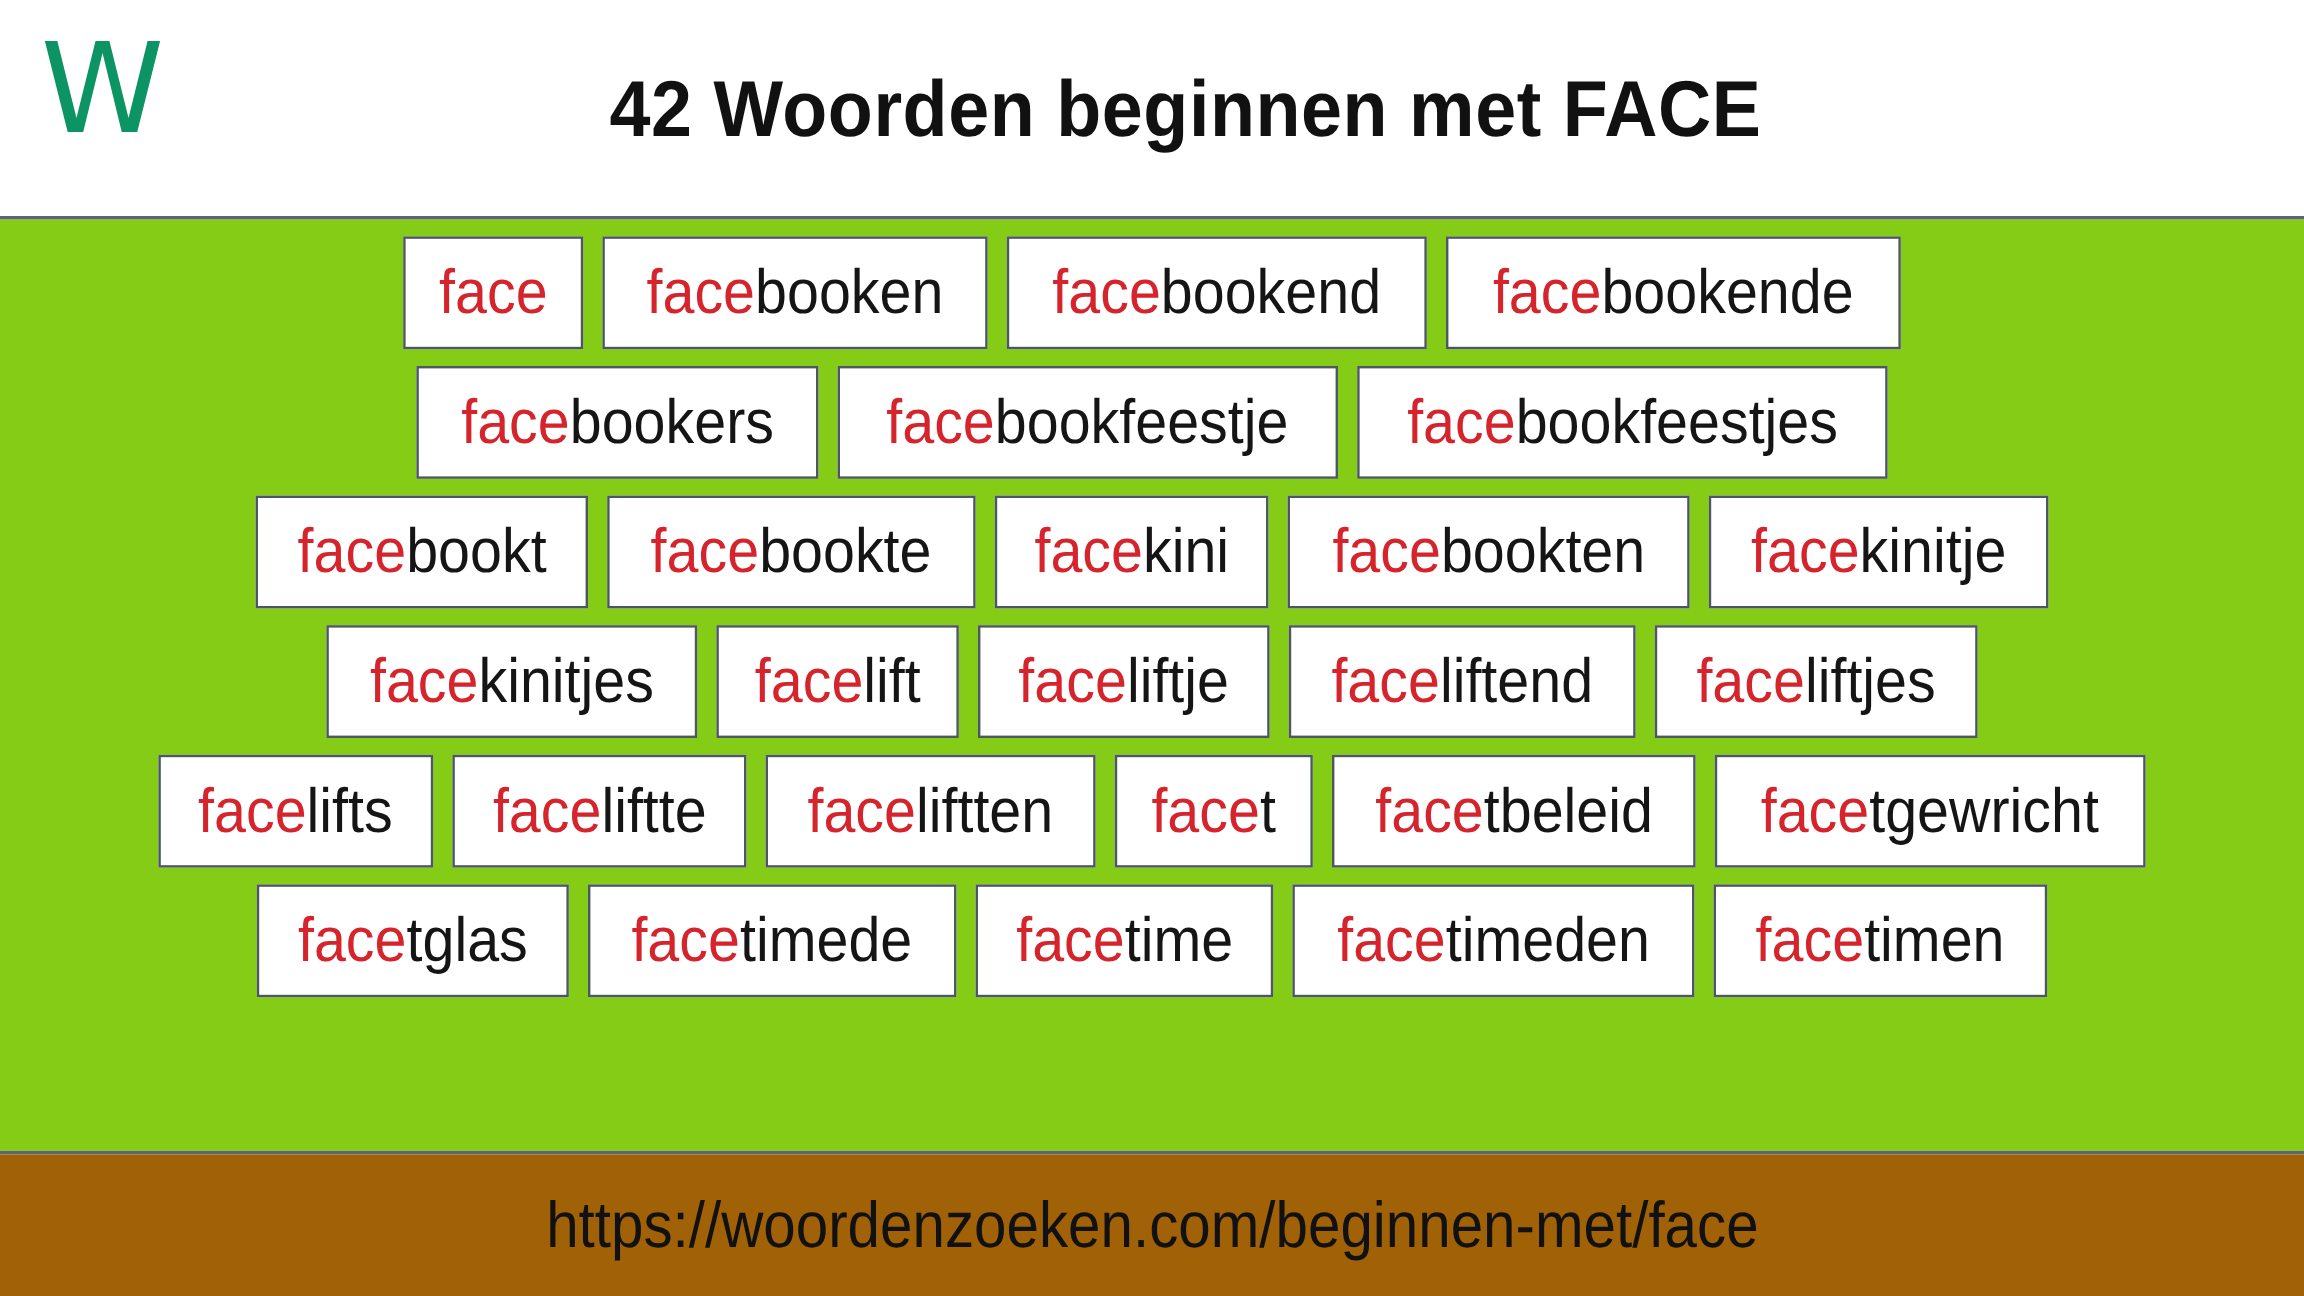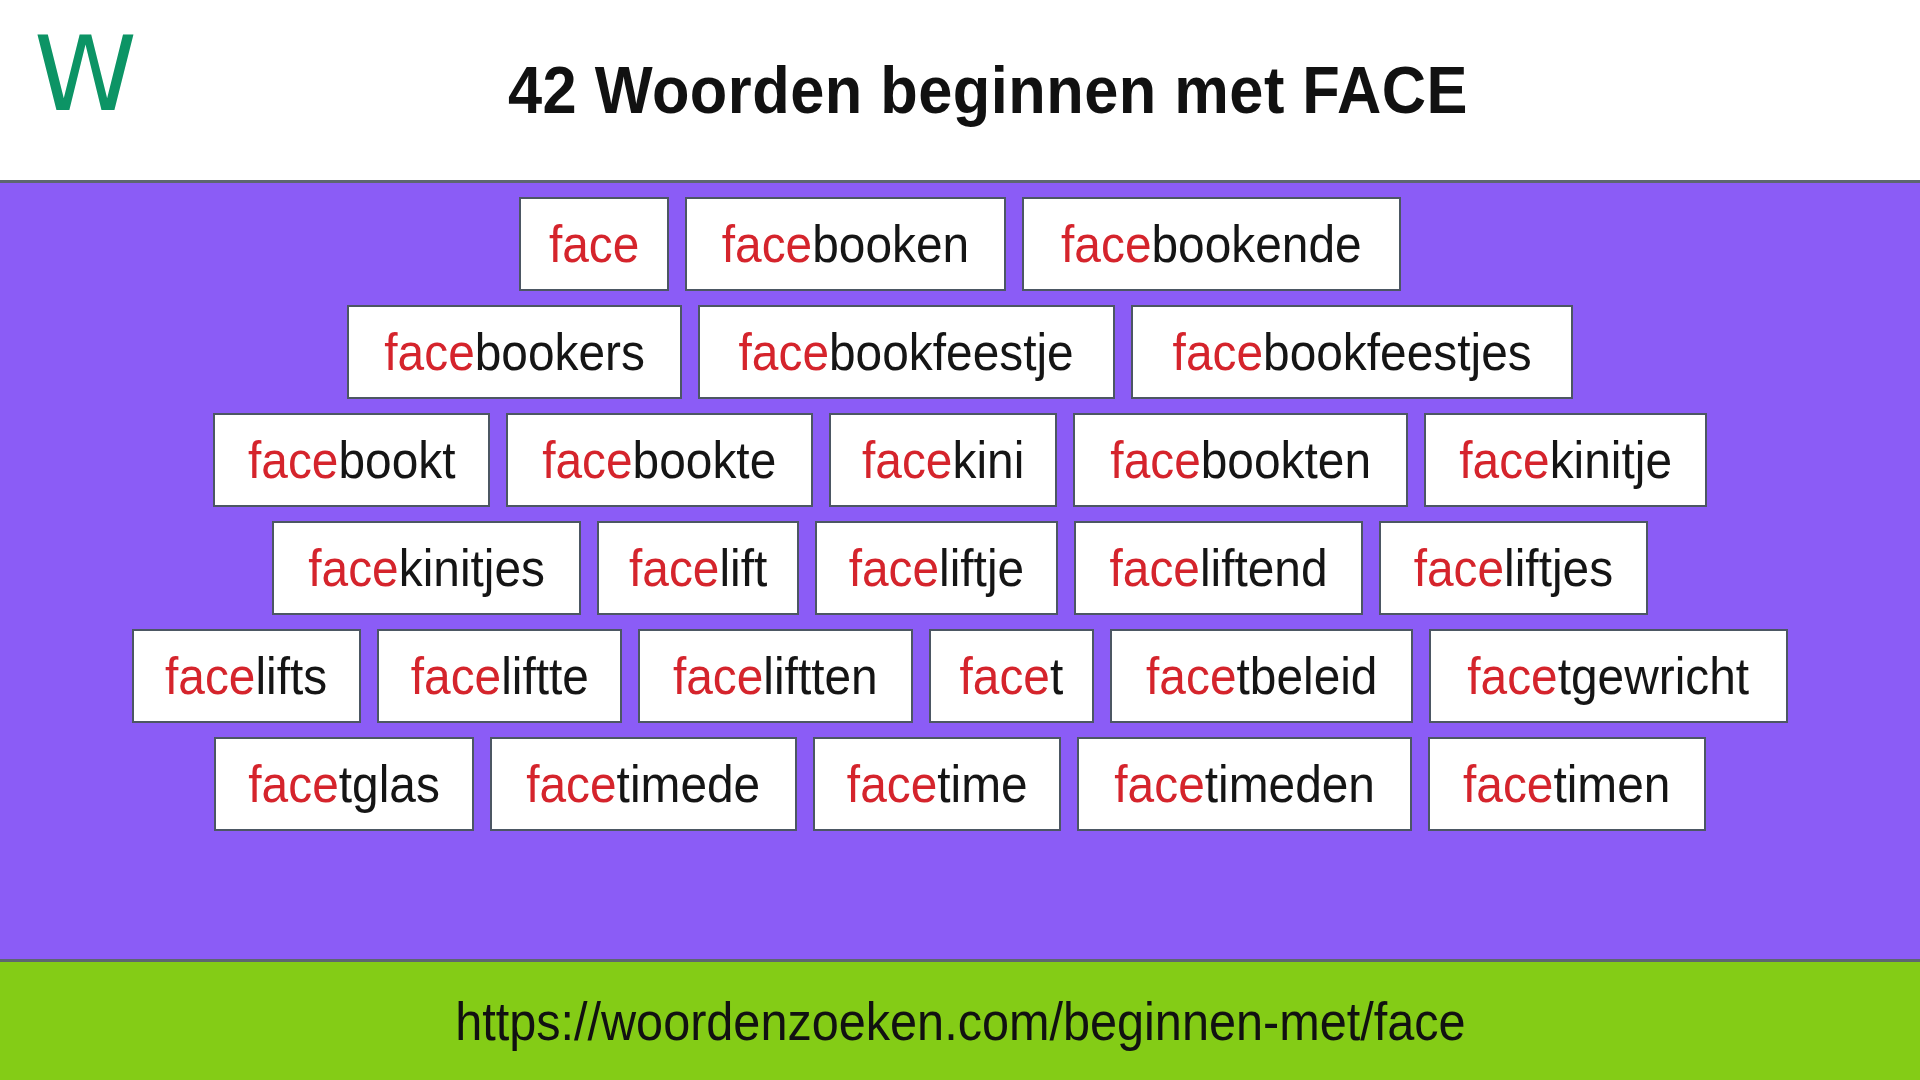--- a/index.html
+++ b/index.html
@@ -68,21 +68,21 @@
   .rule {
     height: 3px;
     background: #5d6670;
     width: 100%;
     flex: 0 0 3px;
   }
 
   
   .wordarea {
     flex: 1 1 auto;
-    background: #8b5cf6;
+    background: #84cc16;
     padding: 14px 0 10px 0;
     box-sizing: border-box;
     display: flex;
     flex-direction: column;
     justify-content: flex-start;
     align-items: center;
   }
   .wordrow {
     display: flex;
     justify-content: center;
@@ -113,21 +113,21 @@
     transform: scaleX(0.92);
     transform-origin: center center;
   }
   .wordtext .pfx { color: #d5242c; }
   .wordtext .rest { color: #151515; }
 
   
   .footer {
     height: 118px;
     flex: 0 0 118px;
-    background: #84cc16;
+    background: #a16207;
     display: flex;
     align-items: center;
     justify-content: center;
   }
   .footer-url {
     font-family: "Liberation Sans Narrow", "Liberation Sans", sans-serif;
     font-size: 54px;
     line-height: 58px;
     color: #111111;
     transform: scaleX(0.9);
@@ -151,20 +151,23 @@
 
   <div class="wordarea">
       <div class="wordrow">
         <div class="wordbox">
           <span class="wordtext"><span class="pfx">face</span><span class="rest"></span></span>
         </div>
         <div class="wordbox">
           <span class="wordtext"><span class="pfx">face</span><span class="rest">booken</span></span>
         </div>
         <div class="wordbox">
+          <span class="wordtext"><span class="pfx">face</span><span class="rest">bookend</span></span>
+        </div>
+        <div class="wordbox">
           <span class="wordtext"><span class="pfx">face</span><span class="rest">bookende</span></span>
         </div>
       </div>
       <div class="wordrow">
         <div class="wordbox">
           <span class="wordtext"><span class="pfx">face</span><span class="rest">bookers</span></span>
         </div>
         <div class="wordbox">
           <span class="wordtext"><span class="pfx">face</span><span class="rest">bookfeestje</span></span>
         </div>

